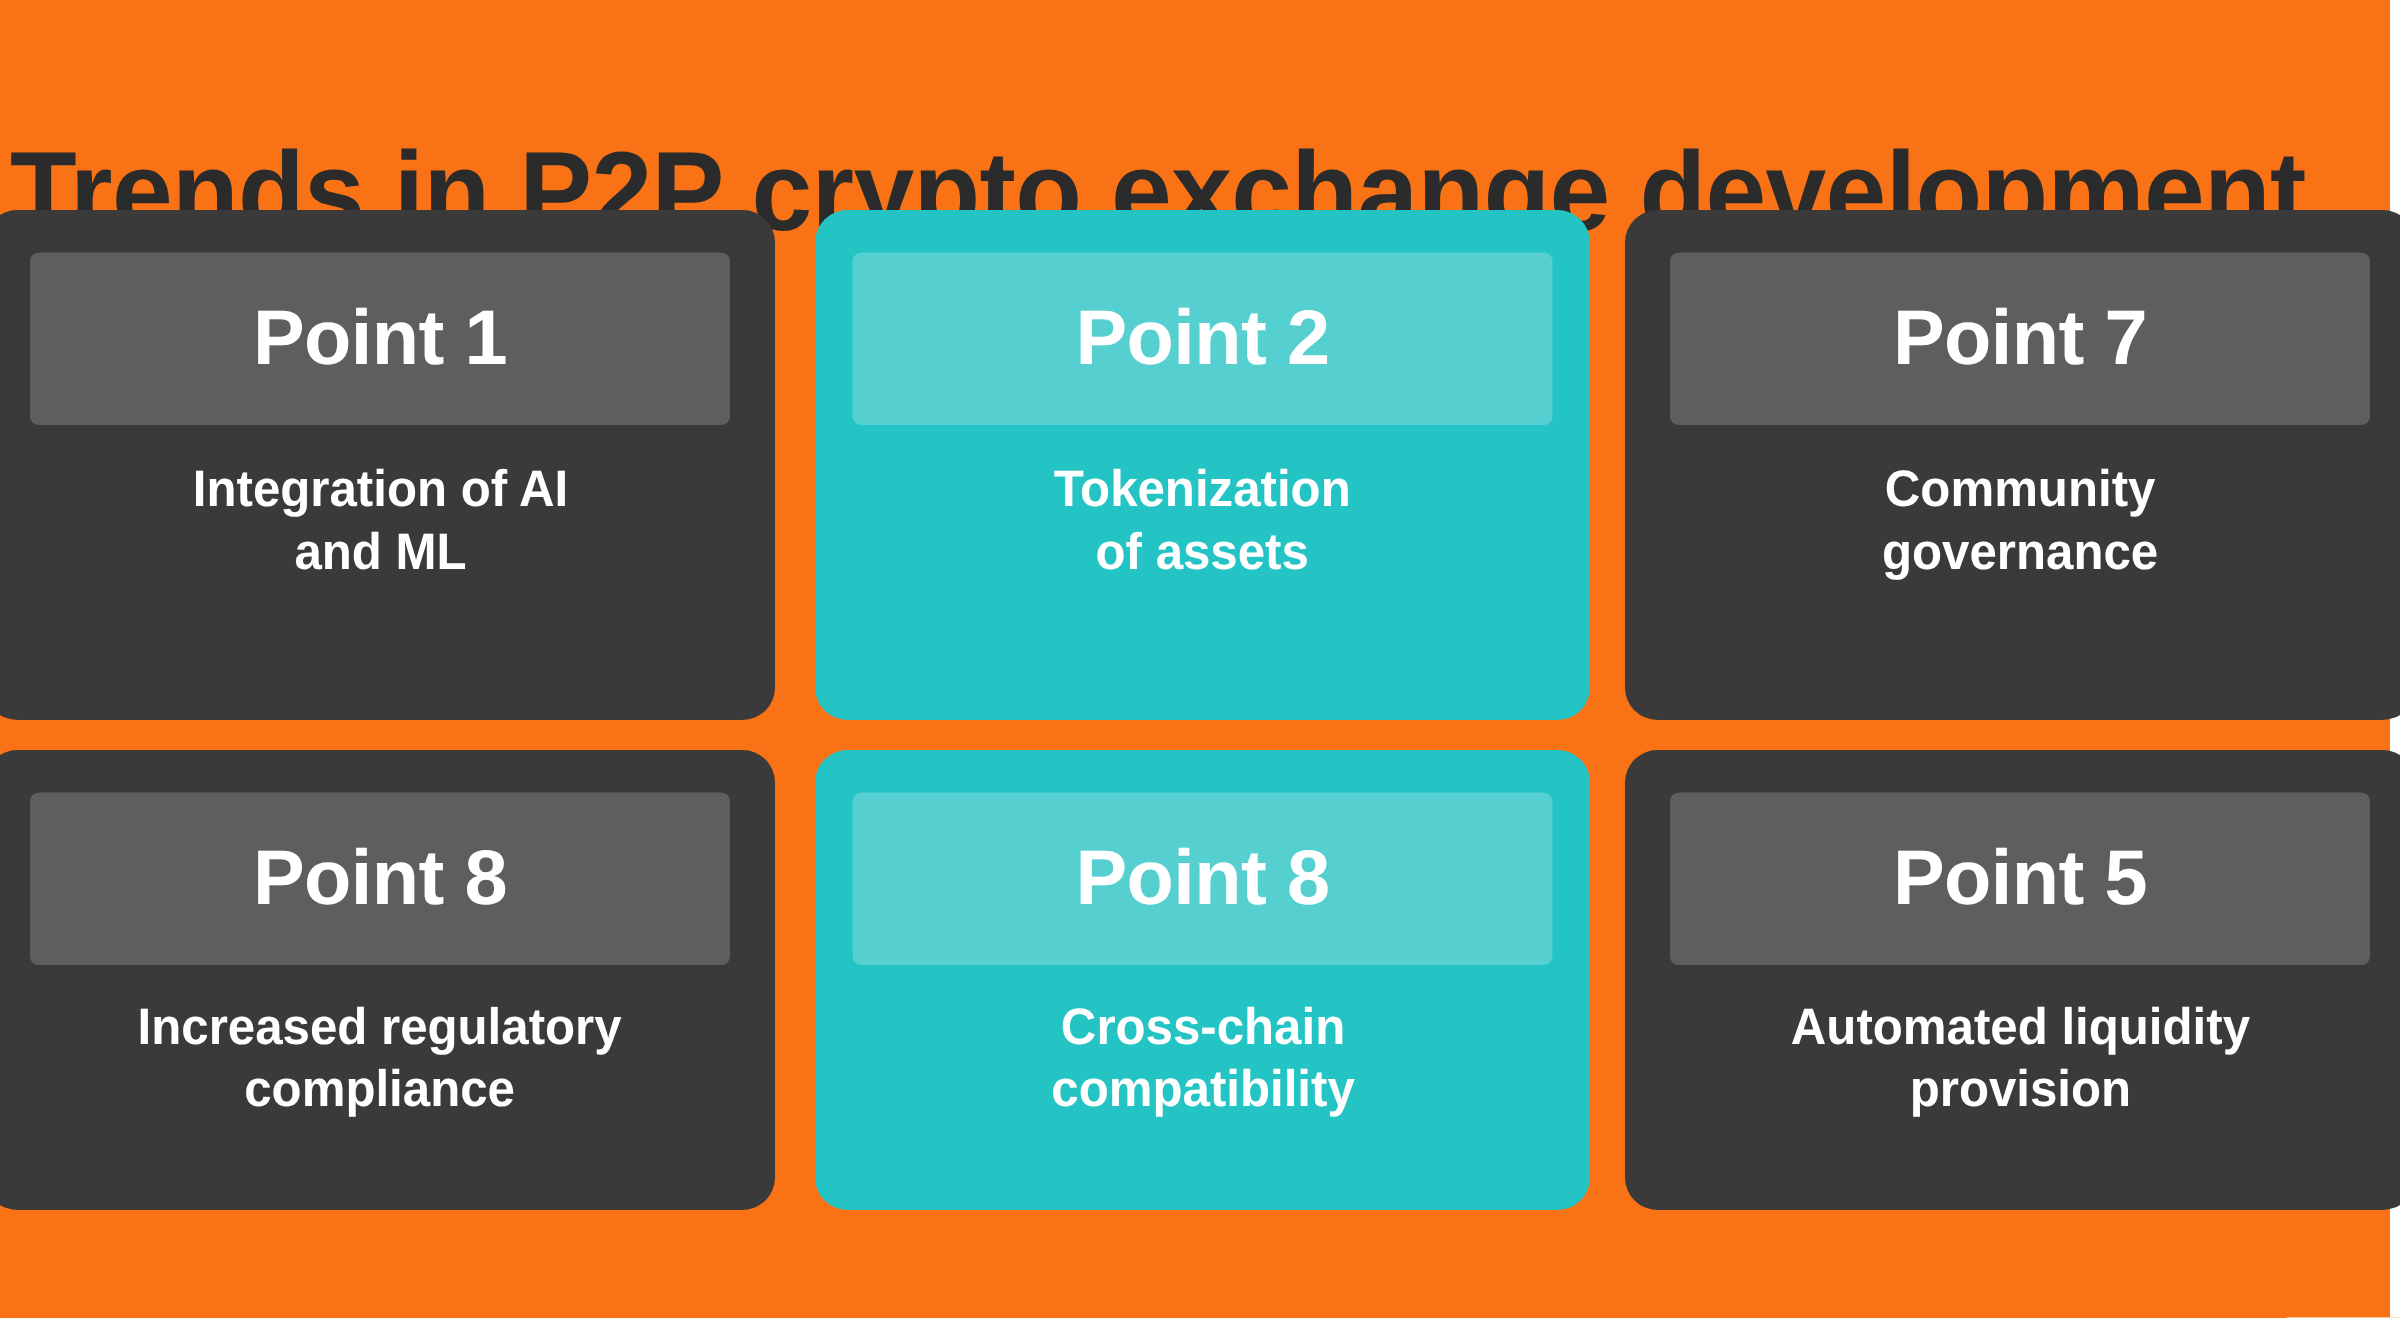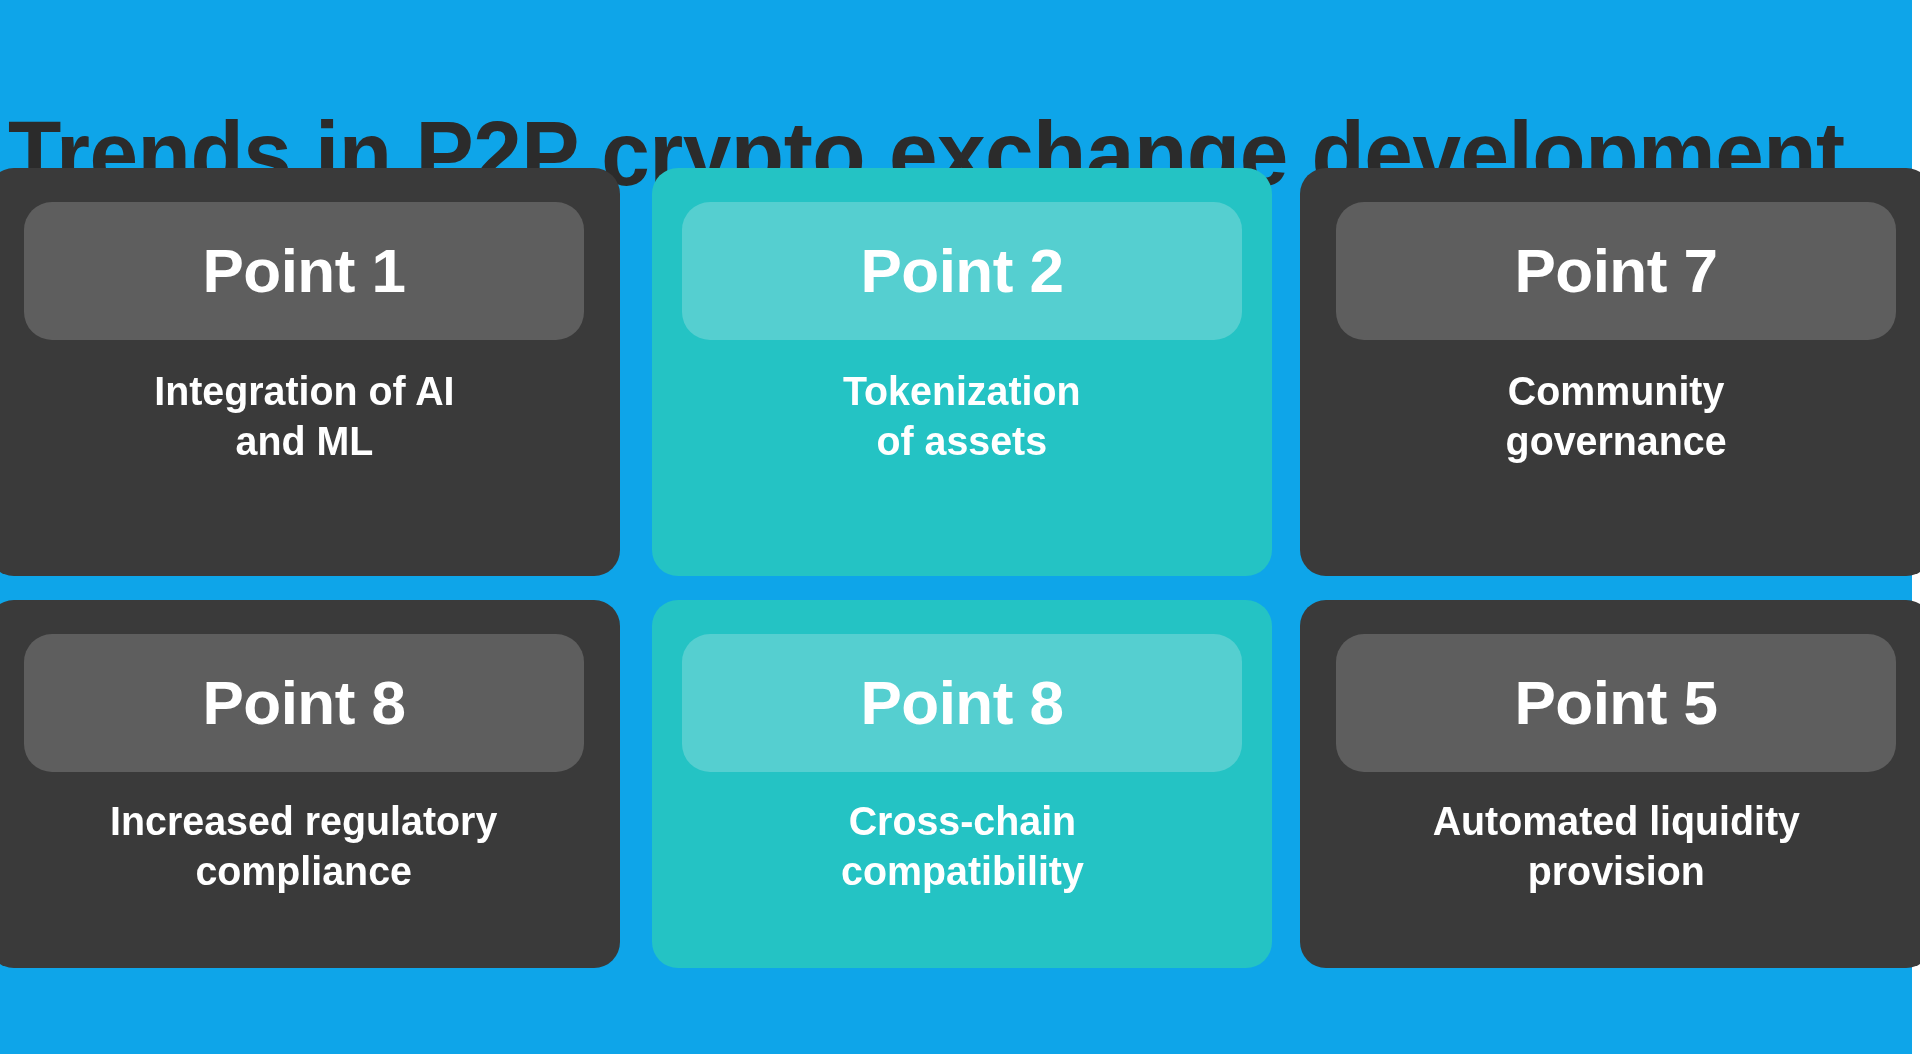--- a/index.html
+++ b/index.html
@@ -12,21 +12,21 @@
     height: 1054px;
     overflow: hidden;
     font-family: "Liberation Sans", sans-serif;
     -webkit-font-smoothing: antialiased;
   }
 
   #infographic {
     position: relative;
     width: 1912px;
     height: 1054px;
-    background: #0ea5e9;
+    background: #f97316;
     box-sizing: border-box;
   }
 
   
   .title {
     position: absolute;
     left: 8px;
     top: 46px;
     width: 1904px;
     height: 96px;
@@ -73,21 +73,21 @@
   
   .theme-dark { background: #3a3a3a; }
   .theme-dark .pill { background: #5e5e5e; }
   .theme-teal { background: #24c3c4; }
   .theme-teal .pill { background: #55cfd0; align-items: center; }
 
   .pill {
     width: 100%;
     max-width: 560px;
     height: 138px;
-    border-radius: 28px;
+    border-radius: 7px;
     display: flex;
     align-items: center;
     justify-content: center;
     flex: 0 0 auto;
   }
 
   .pill-label {
     color: #ffffff;
     font-family: "Liberation Sans", sans-serif;
     font-weight: bold;

